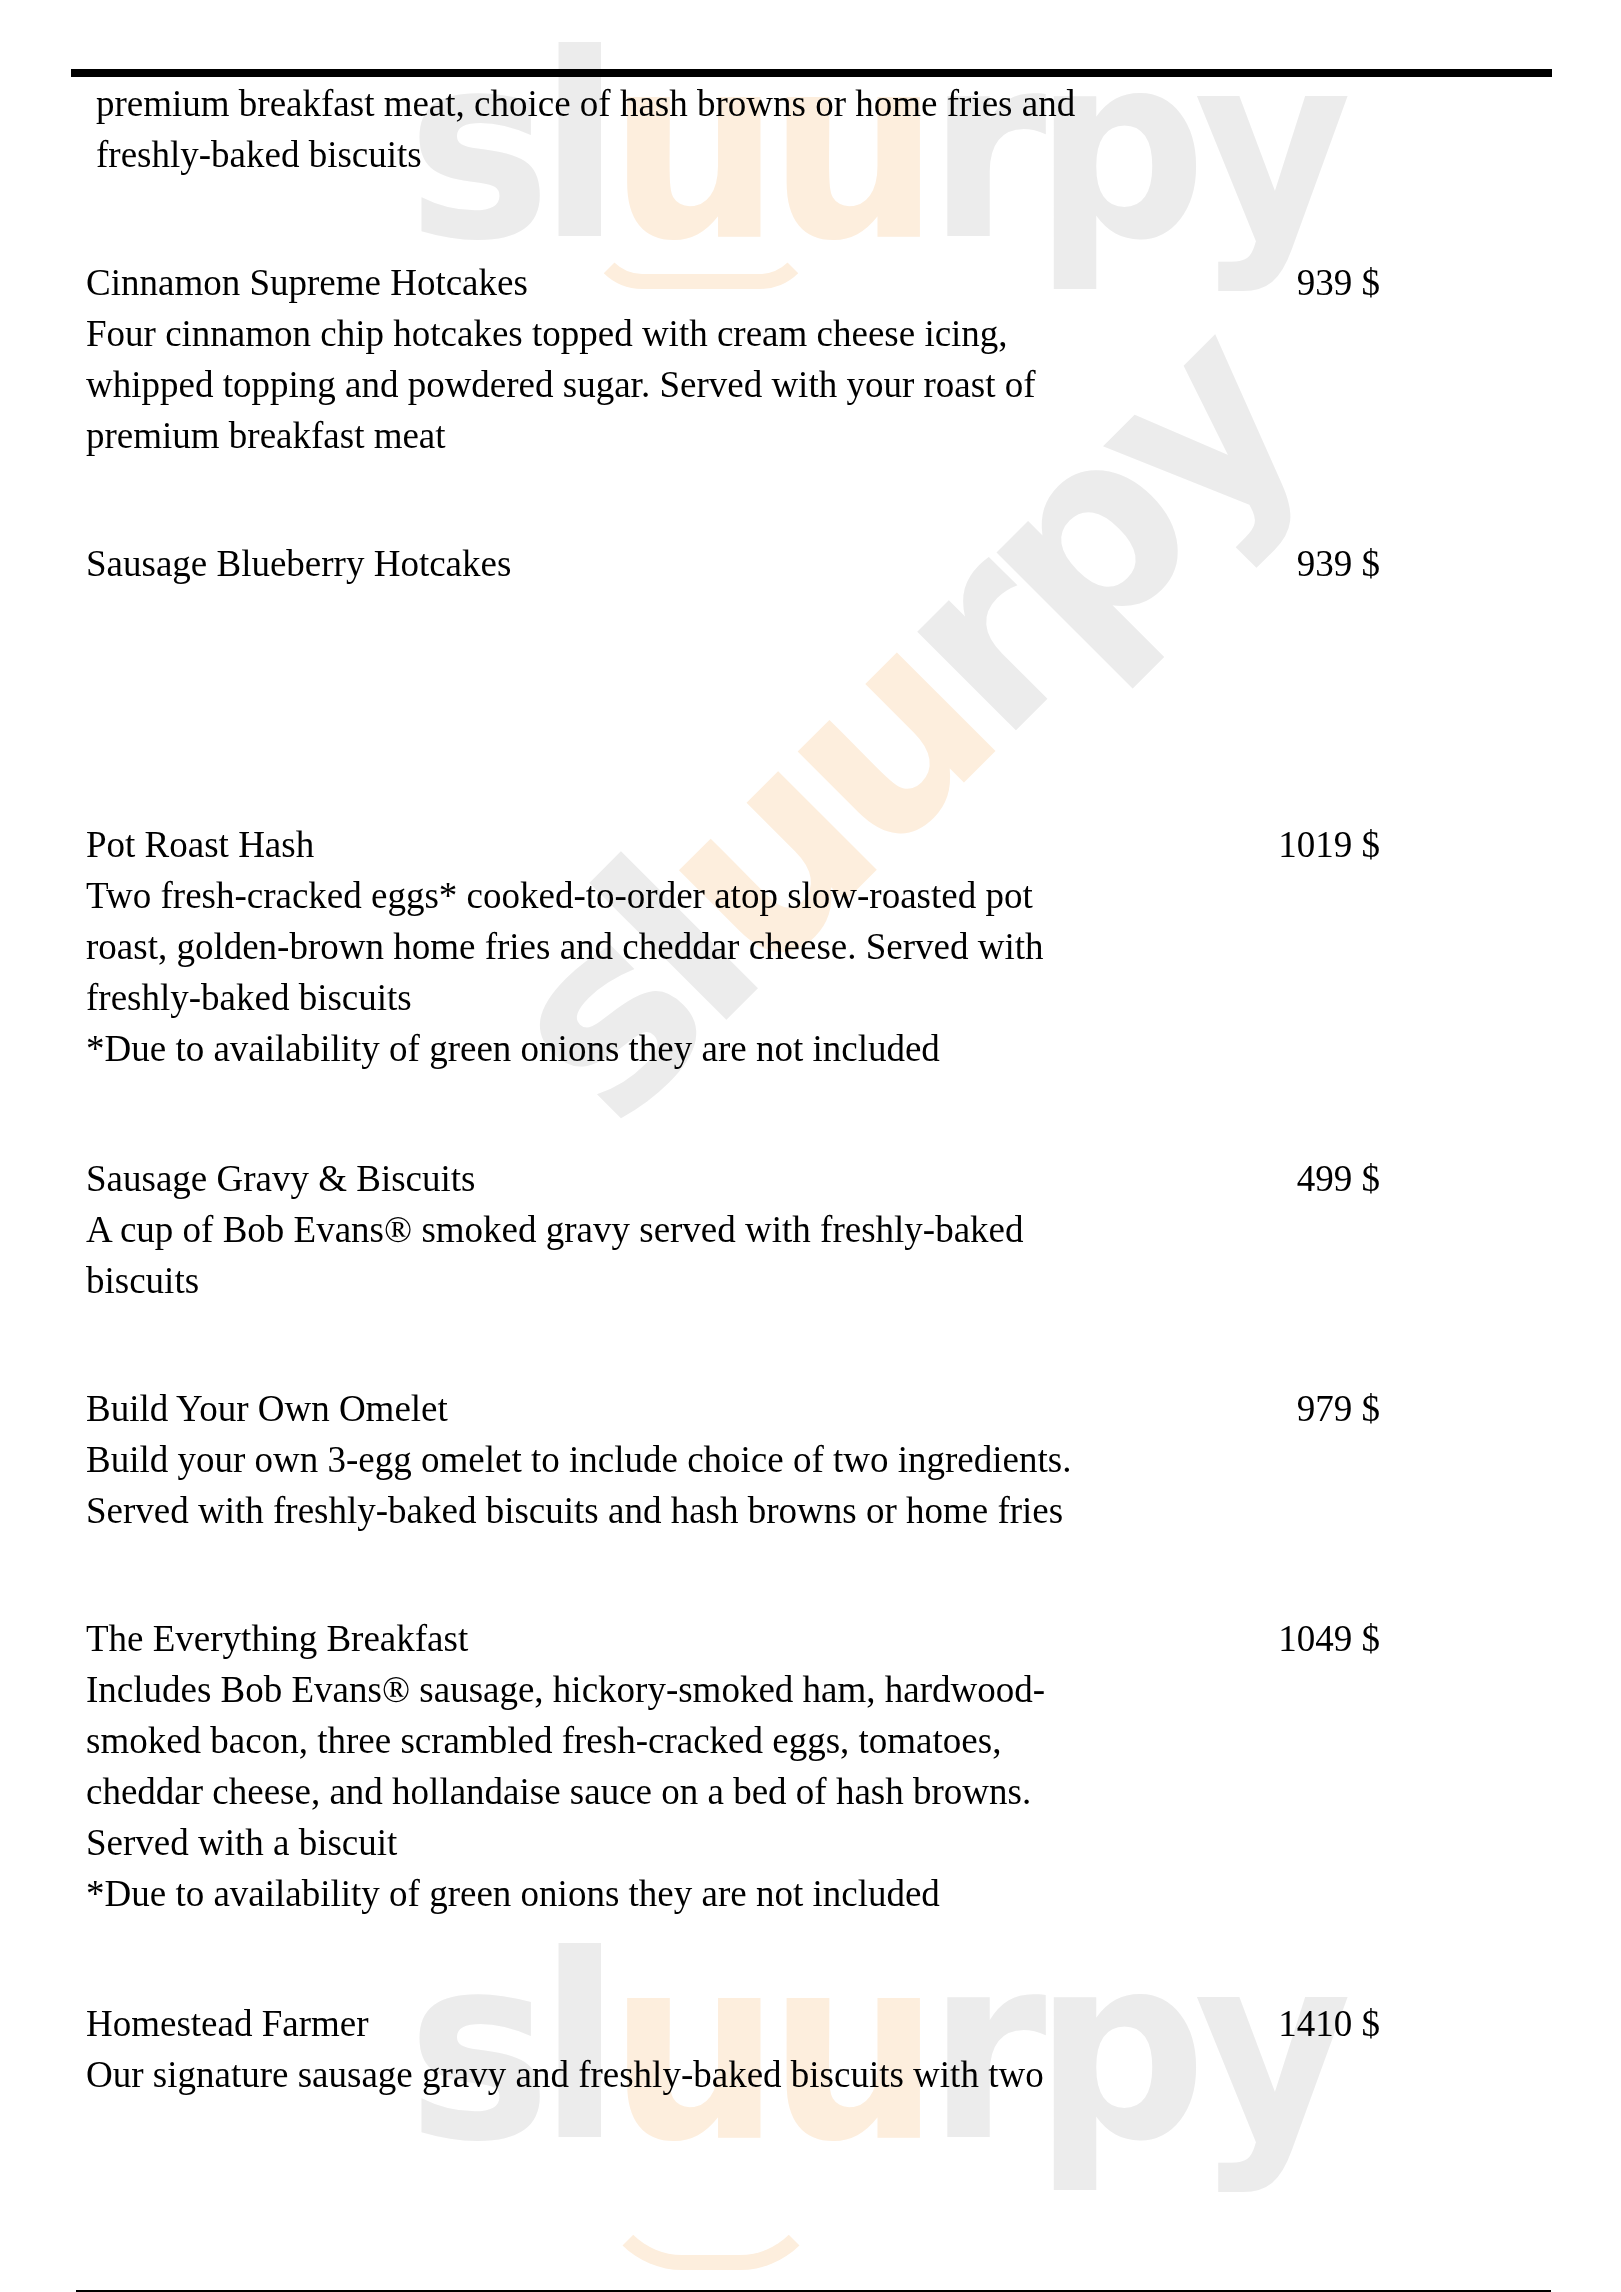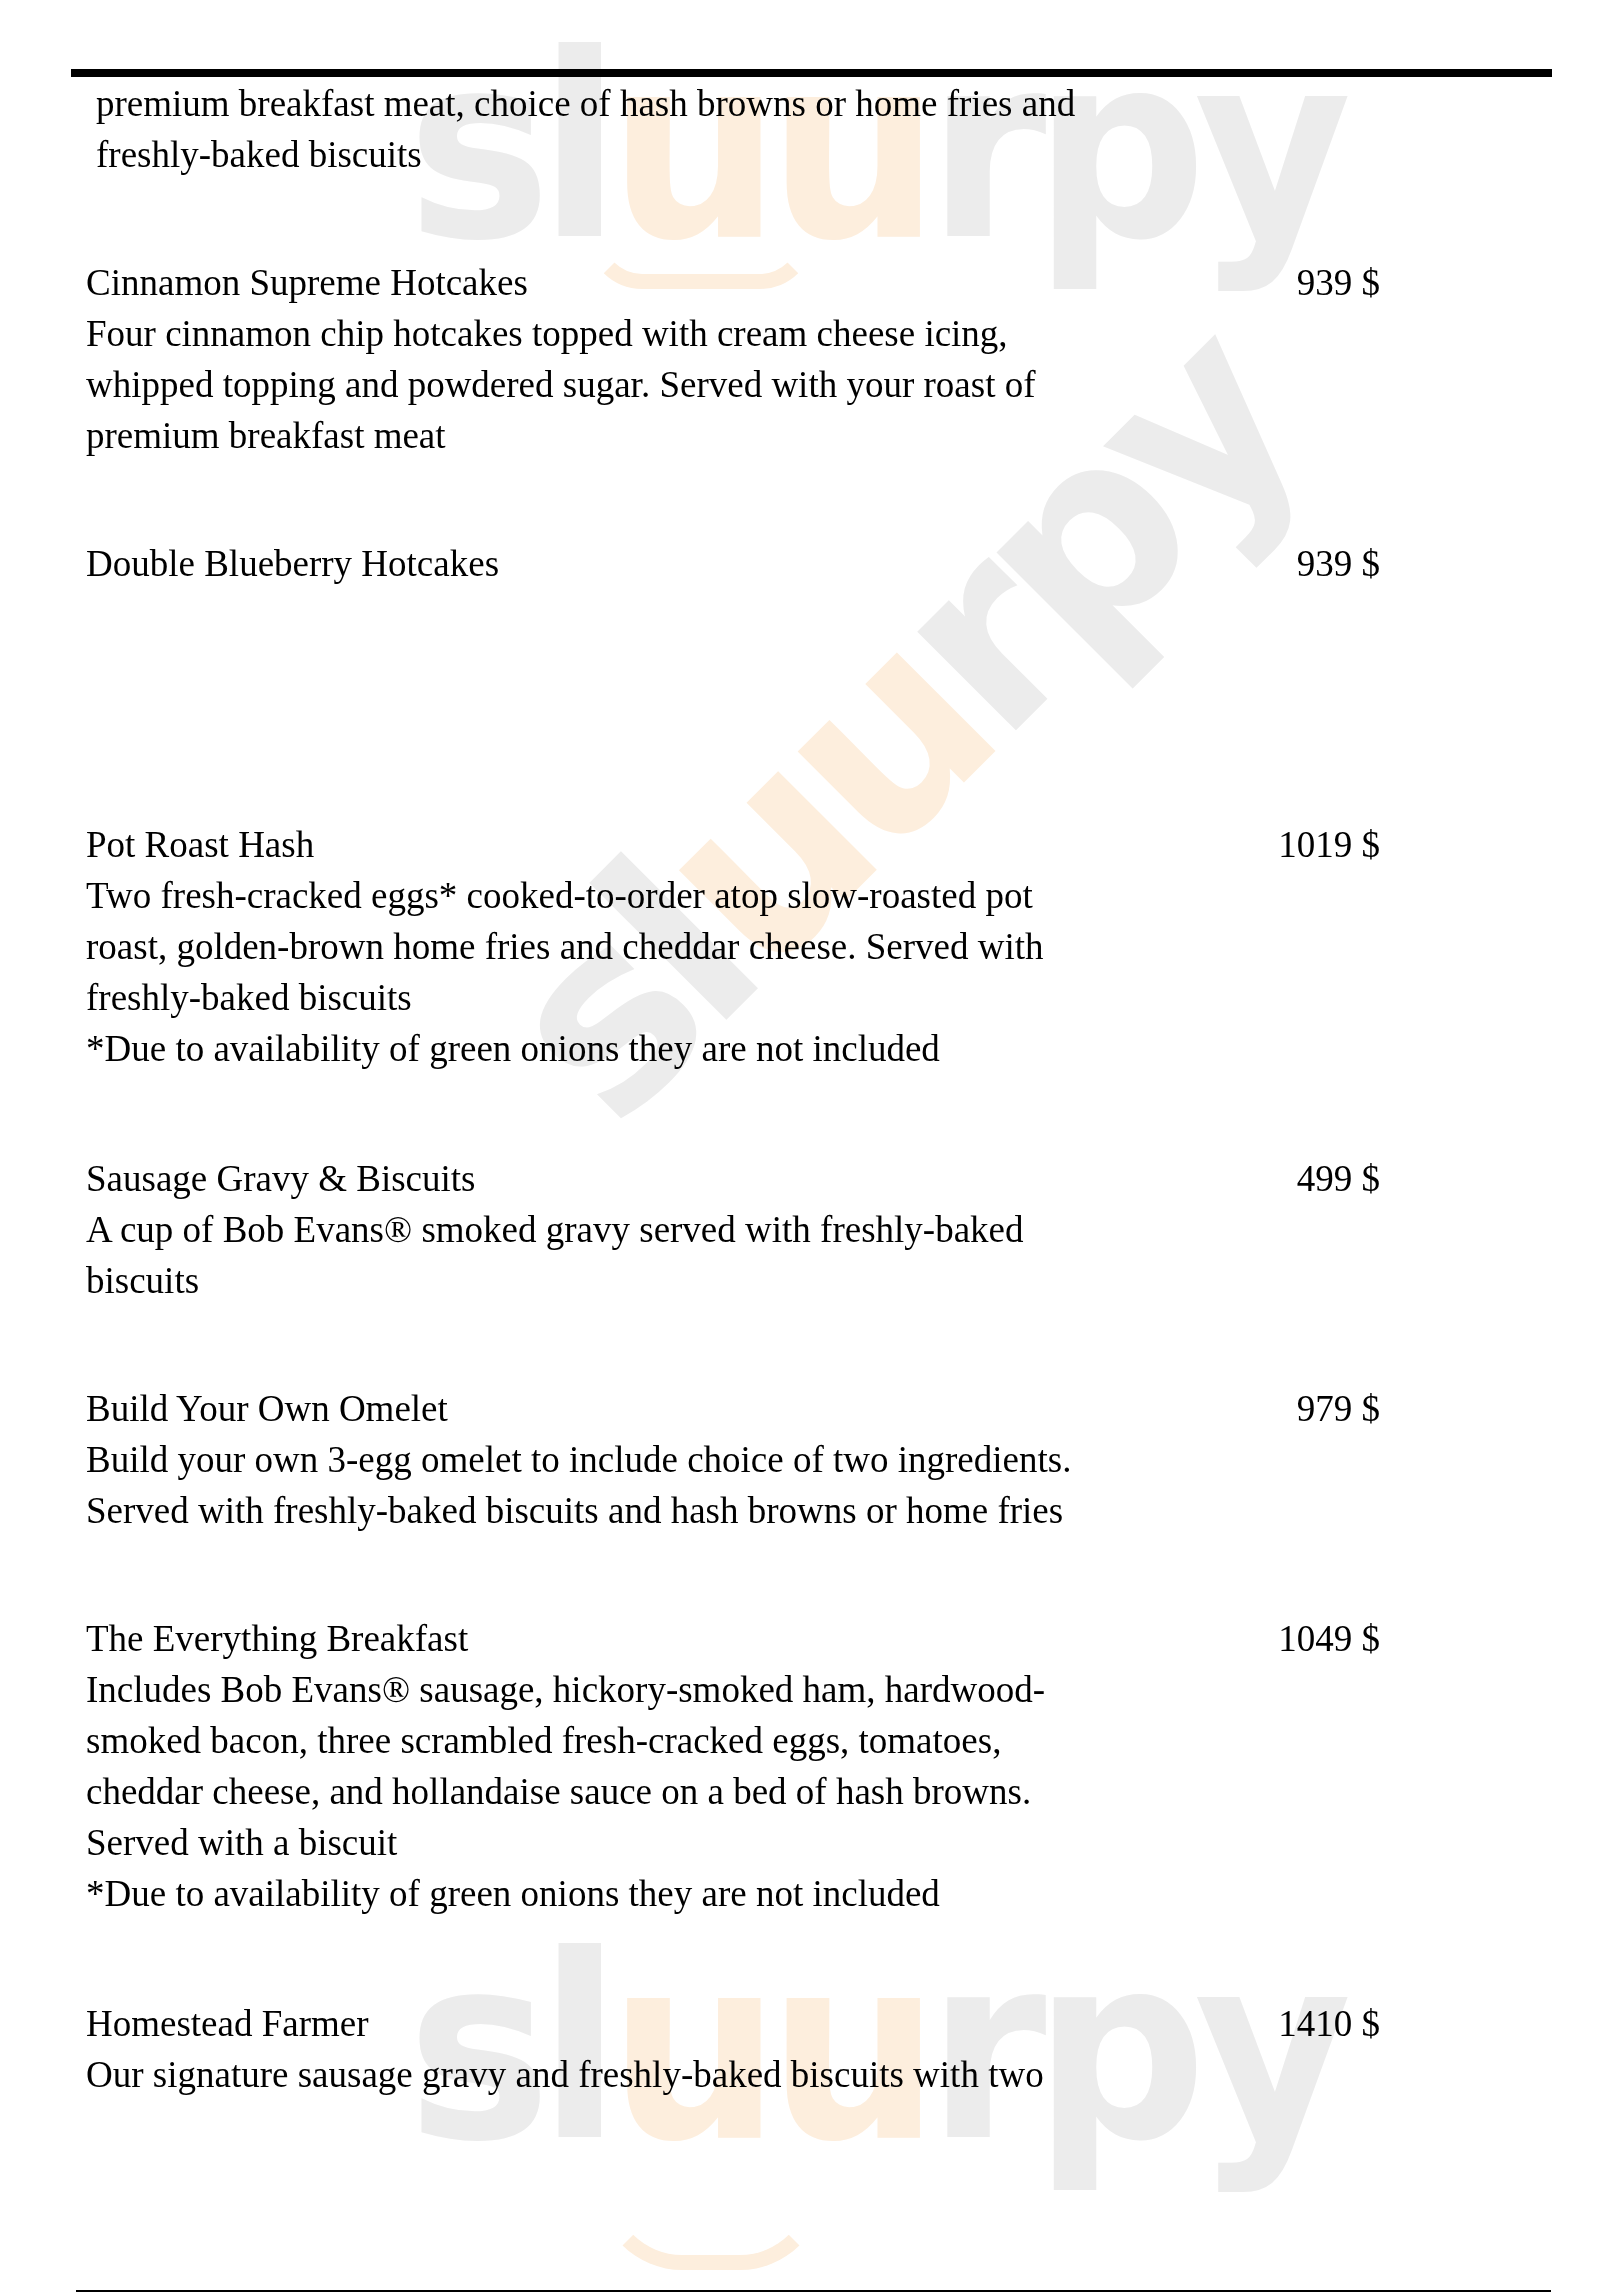--- a/index.html
+++ b/index.html
@@ -55,21 +55,21 @@
 
   <div class="item" style="top:257px;">
     <span class="name">Cinnamon Supreme Hotcakes</span>
     <span class="desc">Four cinnamon chip hotcakes topped with cream cheese icing,
 whipped topping and powdered sugar. Served with your roast of
 premium breakfast meat</span>
     <span class="price">939 $</span>
   </div>
 
   <div class="item" style="top:538px;">
-    <span class="name">Double Blueberry Hotcakes</span>
+    <span class="name">Sausage Blueberry Hotcakes</span>
     <span class="price">939 $</span>
   </div>
 
   <div class="item" style="top:819px;">
     <span class="name">Pot Roast Hash</span>
     <span class="desc">Two fresh-cracked eggs* cooked-to-order atop slow-roasted pot
 roast, golden-brown home fries and cheddar cheese. Served with
 freshly-baked biscuits
 *Due to availability of green onions they are not included</span>
     <span class="price">1019 $</span>

